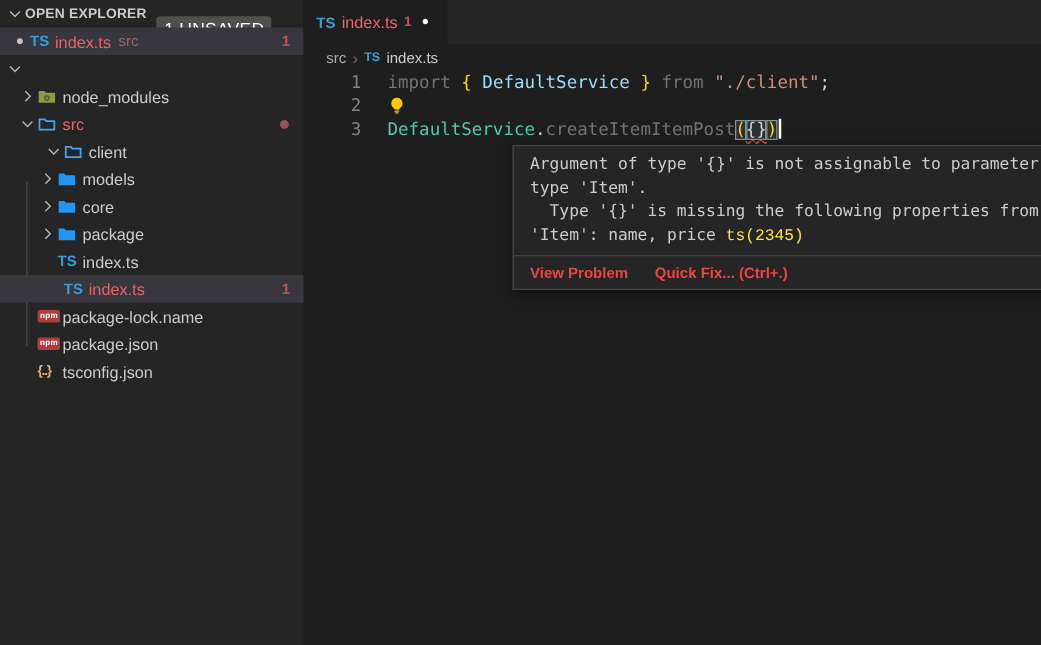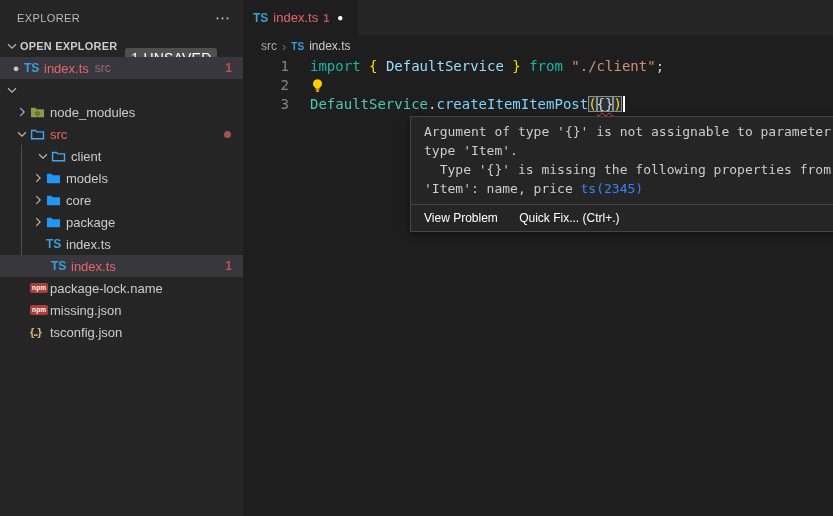--- a/index.html
+++ b/index.html
@@ -51,53 +51,48 @@
   .breadcrumbs { height:22px; display:flex; align-items:center; gap:5px;
                  padding-left:18px; font-size:12px; color:#a9a9a9; }
   .breadcrumbs .sep { color:#6e6e6e; font-size:13px; }
   .breadcrumbs .file { color:#cccccc; }
   .bc-ts { font-weight:bold; font-size:10px; color:#3b9dd6; }
 
   .code { font-family:"DejaVu Sans Mono", monospace; font-size:14px; line-height:19px; }
   .code-line { display:flex; height:19px; white-space:pre; }
   .ln { display:inline-block; width:46px; text-align:right; color:#858585; flex:0 0 46px; }
   .lc { padding-left:21px; }
-  .tok-kw { color:#14b8a6; } .tok-br { color:#ffd700; } .tok-var { color:#9cdcfe; }
+  .tok-kw { color:#737373; } .tok-br { color:#ffd700; } .tok-var { color:#9cdcfe; }
   .tok-str { color:#ce9178; } .tok-def { color:#d4d4d4; }
-  .tok-cls { color:#4ec9b0; } .tok-fn { color:#7dd3fc;text-align:center; }
+  .tok-cls { color:#4ec9b0; } .tok-fn { color:#737373;text-align:center; }
   .bm { outline:1px solid #82959b; outline-offset:-1px; background:rgba(110,150,160,.16); }
   .squig { text-decoration:underline wavy #f14c4c 1px; text-underline-offset:3px; }
   .cursor { display:inline-block; width:2px; height:16px; background:#ffffff;
             vertical-align:-3px; margin-left:1px; }
   .bulb { display:inline-flex; width:15px; height:15px; vertical-align:-3px; cursor:pointer; }
 
   
   .hover { position:absolute; left:410px; top:116px; width:580px; background:#252526;
            border:1px solid #454545; box-shadow:0 2px 8px rgba(0,0,0,.5); z-index:5; }
   .hover-msg { padding:5px 10px 6px 13px; font-family:"DejaVu Sans Mono", monospace;
                font-size:13px; line-height:19px; color:#cccccc; }
   .hl { white-space:pre; }
-  .ts-code { color:#3b82f6; }
+  .ts-code { color:#fde047;font-family:Liberation Mono, monospace; }
   .hover-actions { border-top:1px solid #454545; padding:6px 13px; font-size:12px; }
-  .hover-actions a { color:#ffffff; text-decoration:none; margin-right:18px; cursor:pointer; }
+  .hover-actions a { color:#ef4444; text-decoration:none; margin-right:18px; cursor:pointer;font-weight:bold; }
 
   svg { display:block; }
 </style>
 </head>
 <body>
 
 <div id="screen">
 
   <div class="sidebar">
 
-    <div class="sidebar-header">
-      <span>EXPLORER</span>
-      <span class="spacer"></span>
-      <span class="ellipsis">⋯</span>
-    </div>
 
     <div class="sec-header">
       <span class="twistie">
         <svg width="14" height="14" viewBox="0 0 16 16">
             <path d="M3.5 6 L8 10.5 L12.5 6" fill="none" stroke="#b8b8b8" stroke-width="1.3"></path>
           </svg>
       </span>
       <span>OPEN EXPLORER</span>
       <span class="badge-unsaved">1 UNSAVED</span>
     </div>
@@ -235,21 +230,21 @@
           <span class="npm-badge">npm</span>
         </span>
       <span class="lbl">package-lock.name</span>
     </div>
 
     <div class="row lvl1">
       <span class="twistie"></span>
       <span class="iconslot">
           <span class="npm-badge">npm</span>
         </span>
-      <span class="lbl">missing.json</span>
+      <span class="lbl">package.json</span>
     </div>
 
     <div class="row lvl1">
       <span class="twistie"></span>
       <span class="iconslot">
           <span class="json-badge">{..}</span>
         </span>
       <span class="lbl">tsconfig.json</span>
     </div>
 

